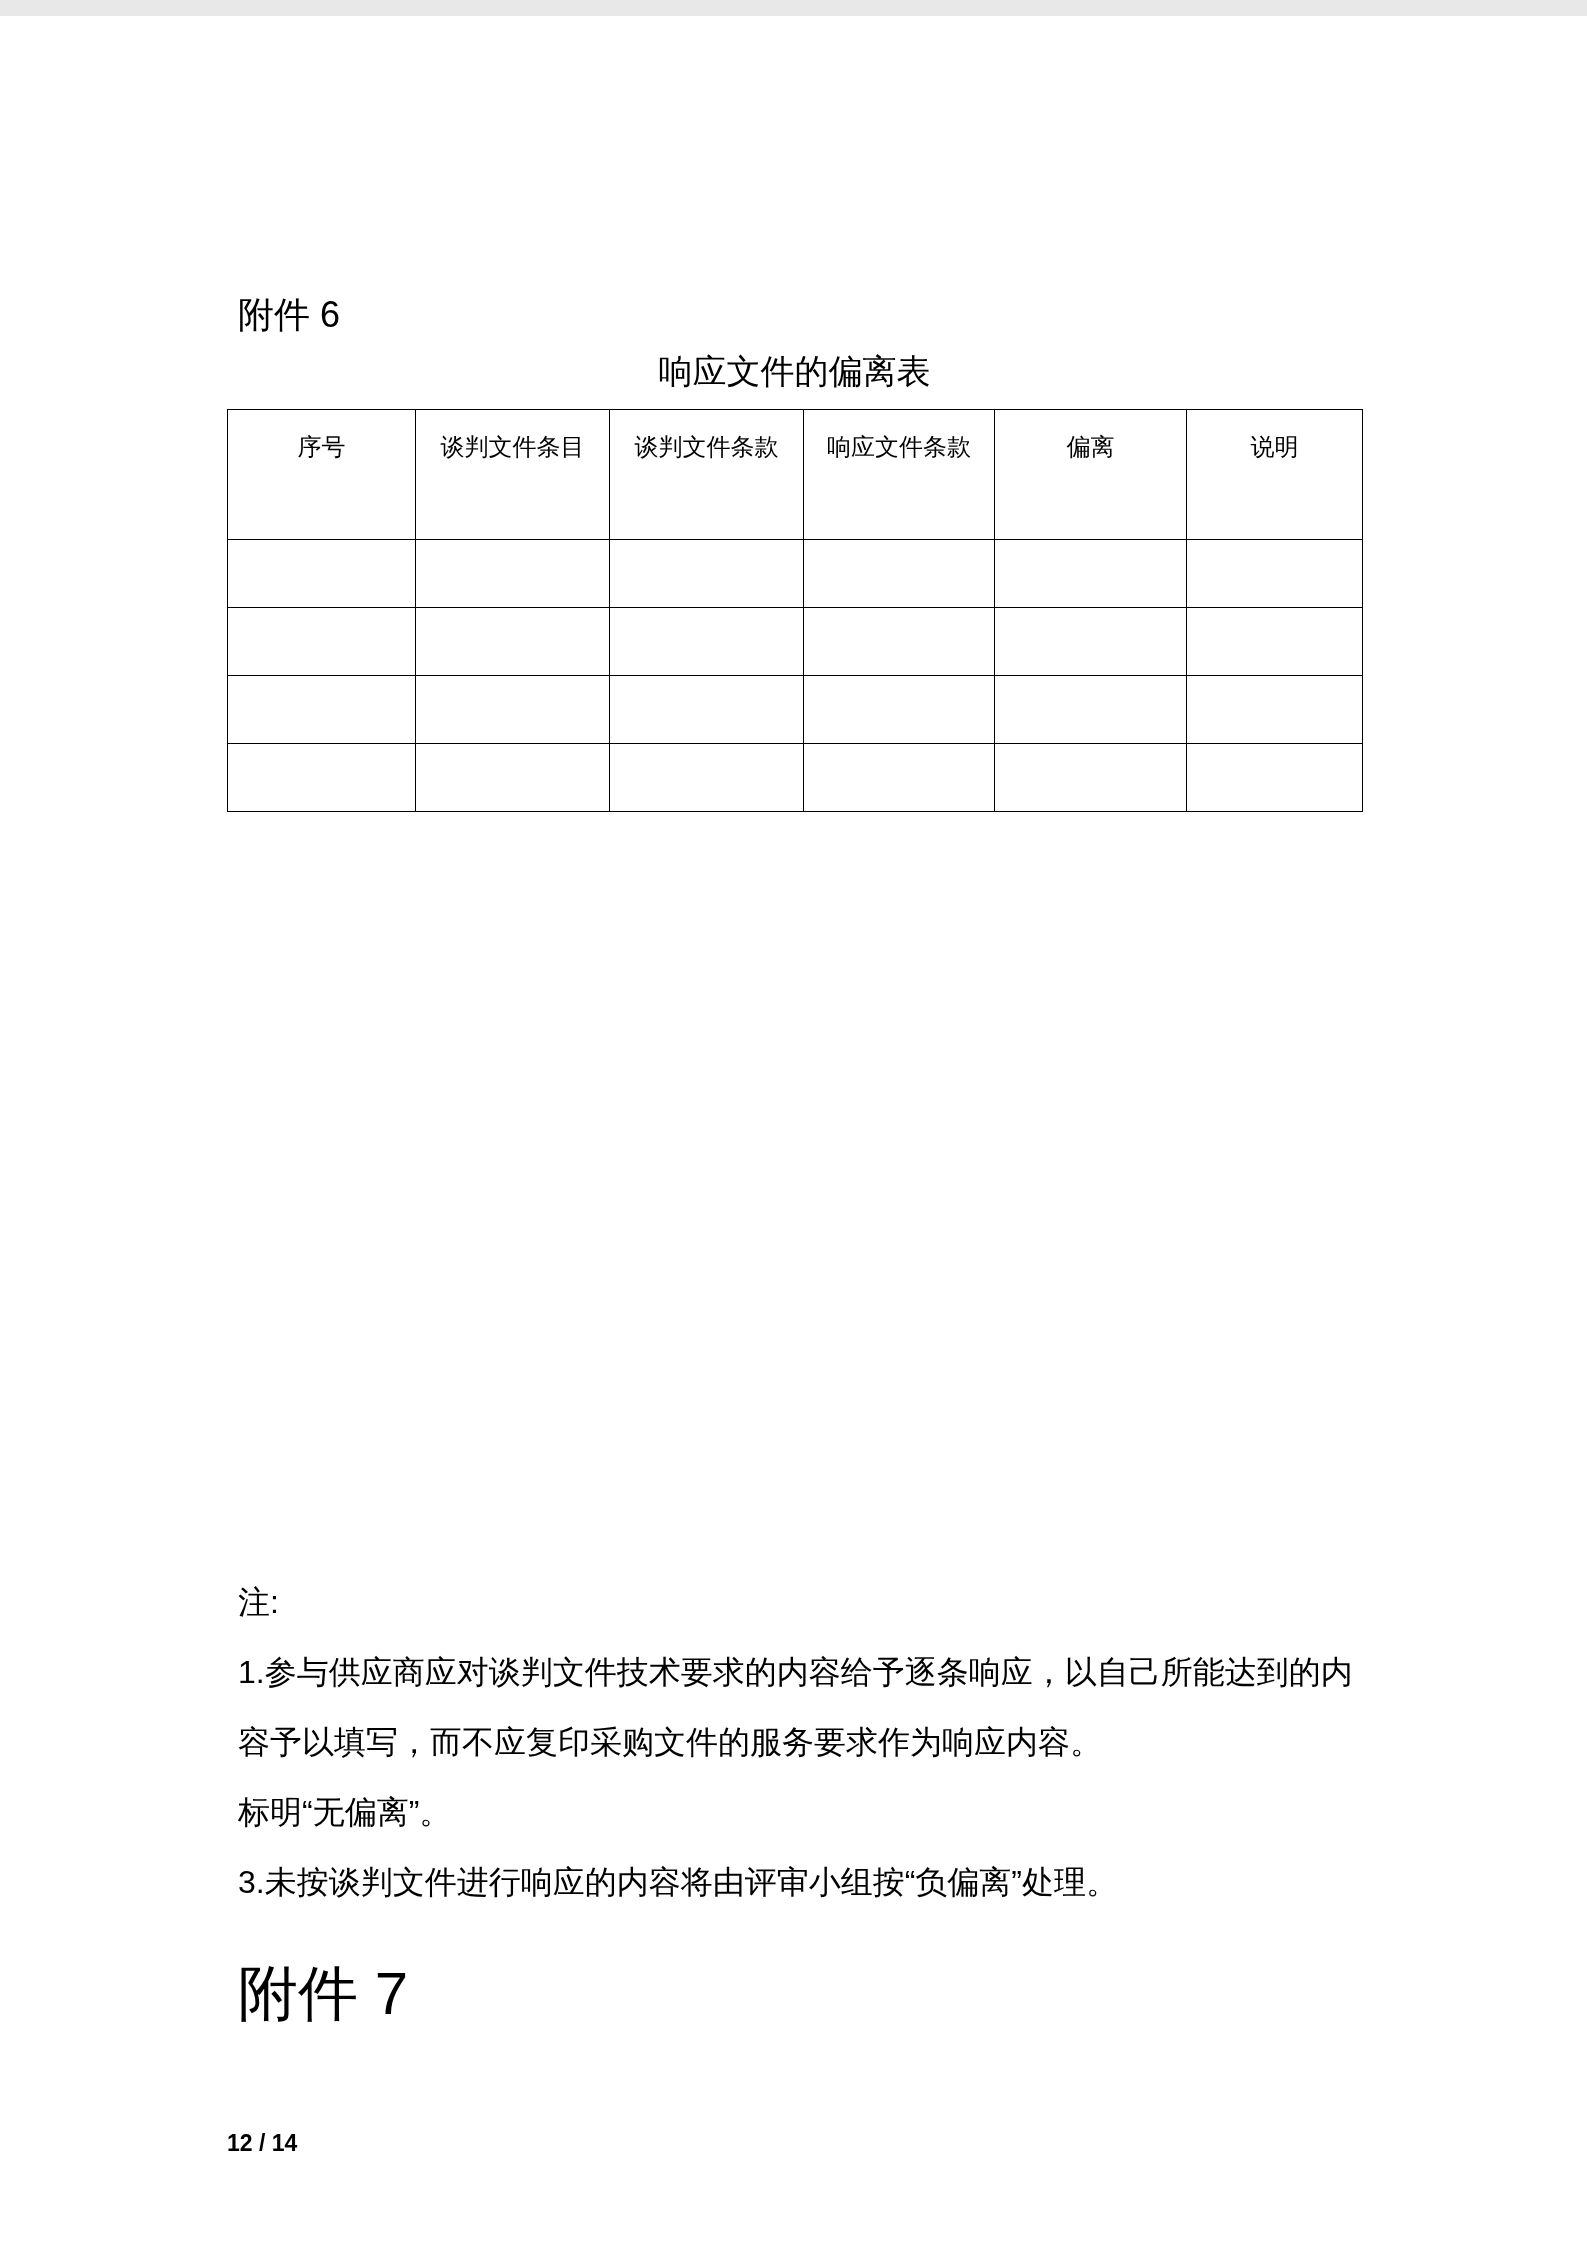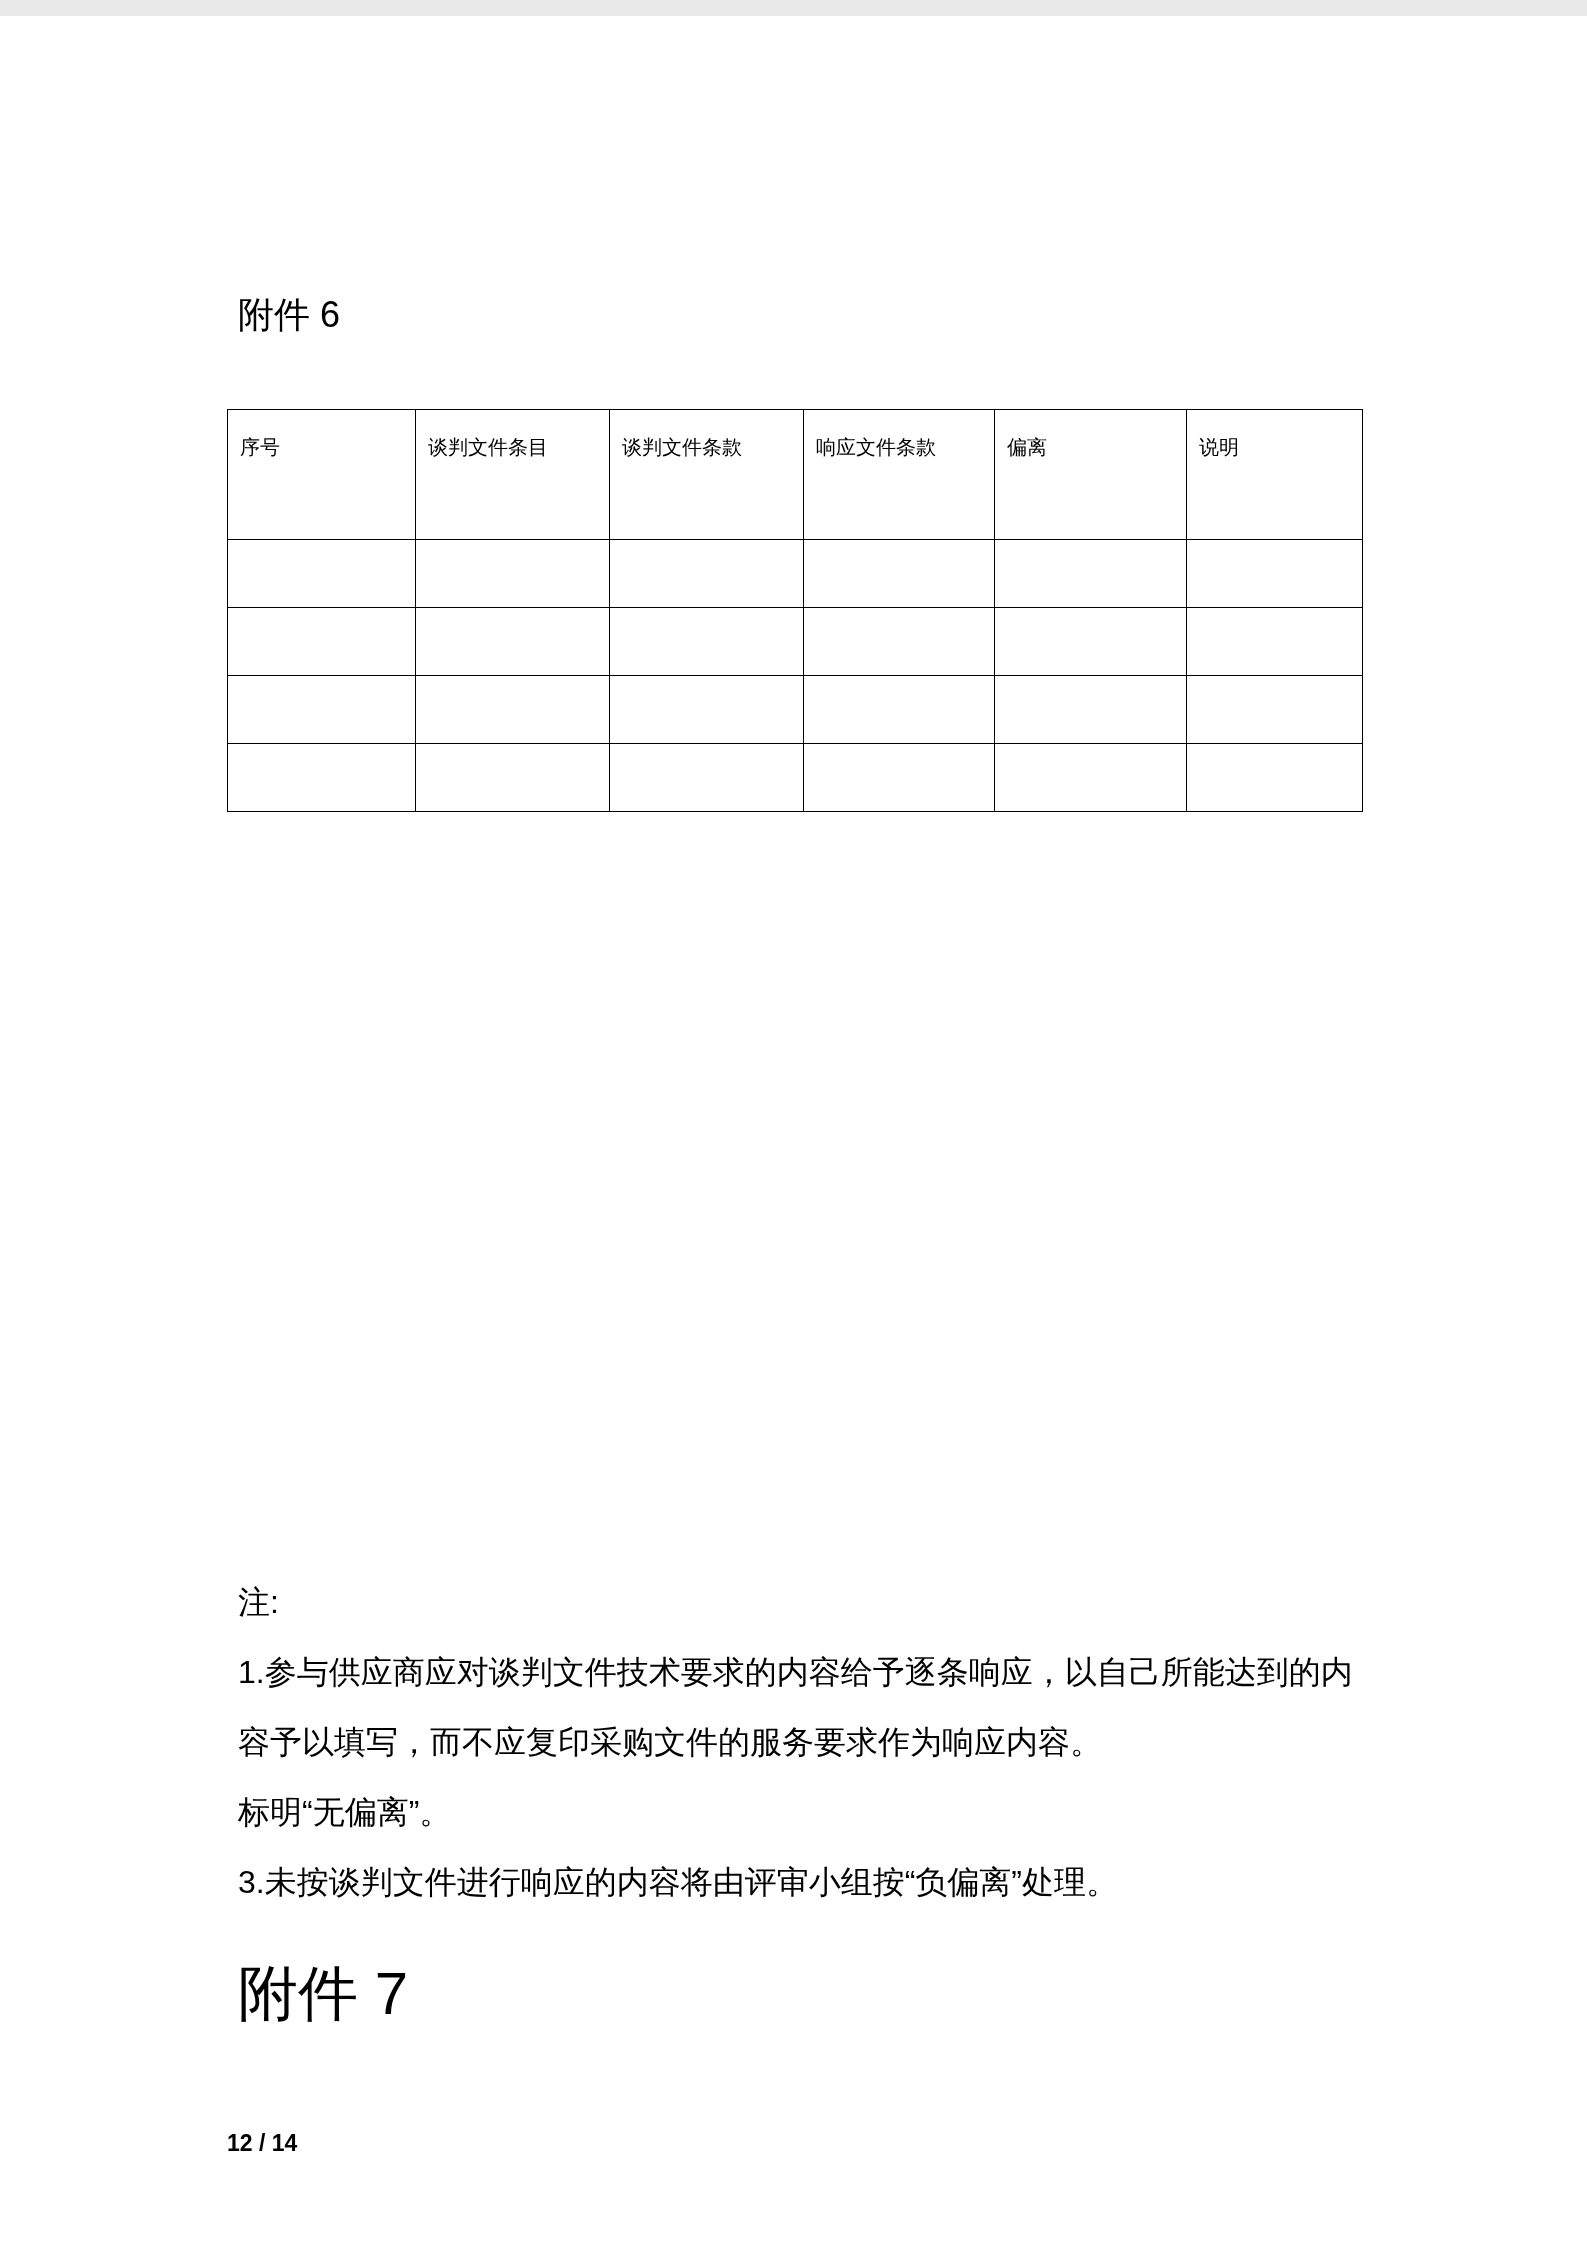--- a/index.html
+++ b/index.html
@@ -36,23 +36,23 @@
     top: 393px;
     border-collapse: collapse;
     table-layout: fixed;
     width: 1135px;
   }
   table.deviation th,
   table.deviation td {
     border: 1.5px solid #000000;
     padding: 6px 12px;
     vertical-align: top;
-    text-align: left;
+    text-align: center;
     font-weight: normal;
-    font-size: 20px;
+    font-size: 24px;
     line-height: 62px;
     overflow: hidden;
     word-break: break-all;
   }
   table.deviation tr.header-row { height: 130px; }
   table.deviation tr.empty-row  { height: 68px;  }
   .signature {
     position: absolute;
     left: 610px;
     top: 1141px;
@@ -89,20 +89,21 @@
     font-weight: 700;
   }
 </style>
 </head>
 <body>
 
 <div class="page">
 
   <div class="att-label">附件 6</div>
 
+  <div class="table-title">响应文件的偏离表</div>
 
   <table class="deviation">
     <colgroup>
       <col style="width:188px">
       <col style="width:194px">
       <col style="width:194px">
       <col style="width:191px">
       <col style="width:192px">
       <col style="width:176px">
     </colgroup>

